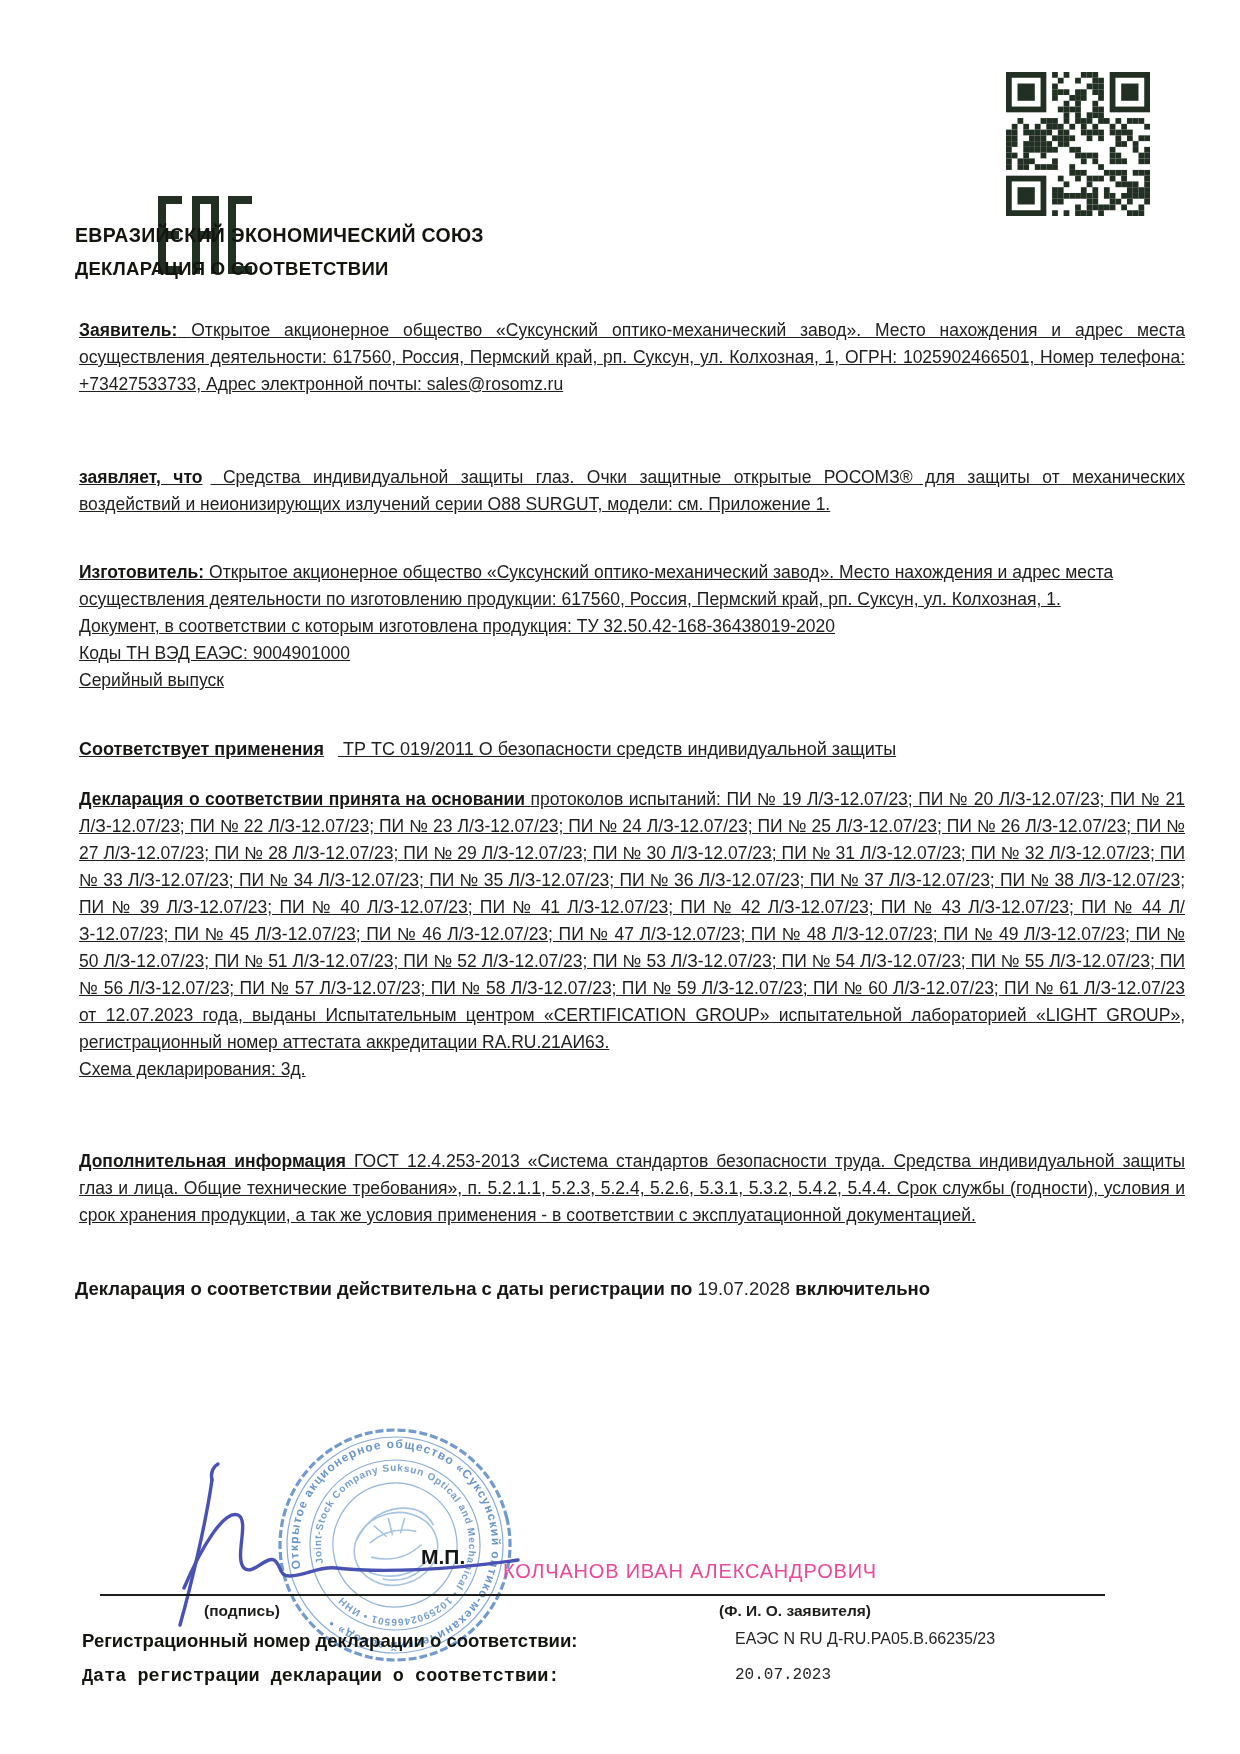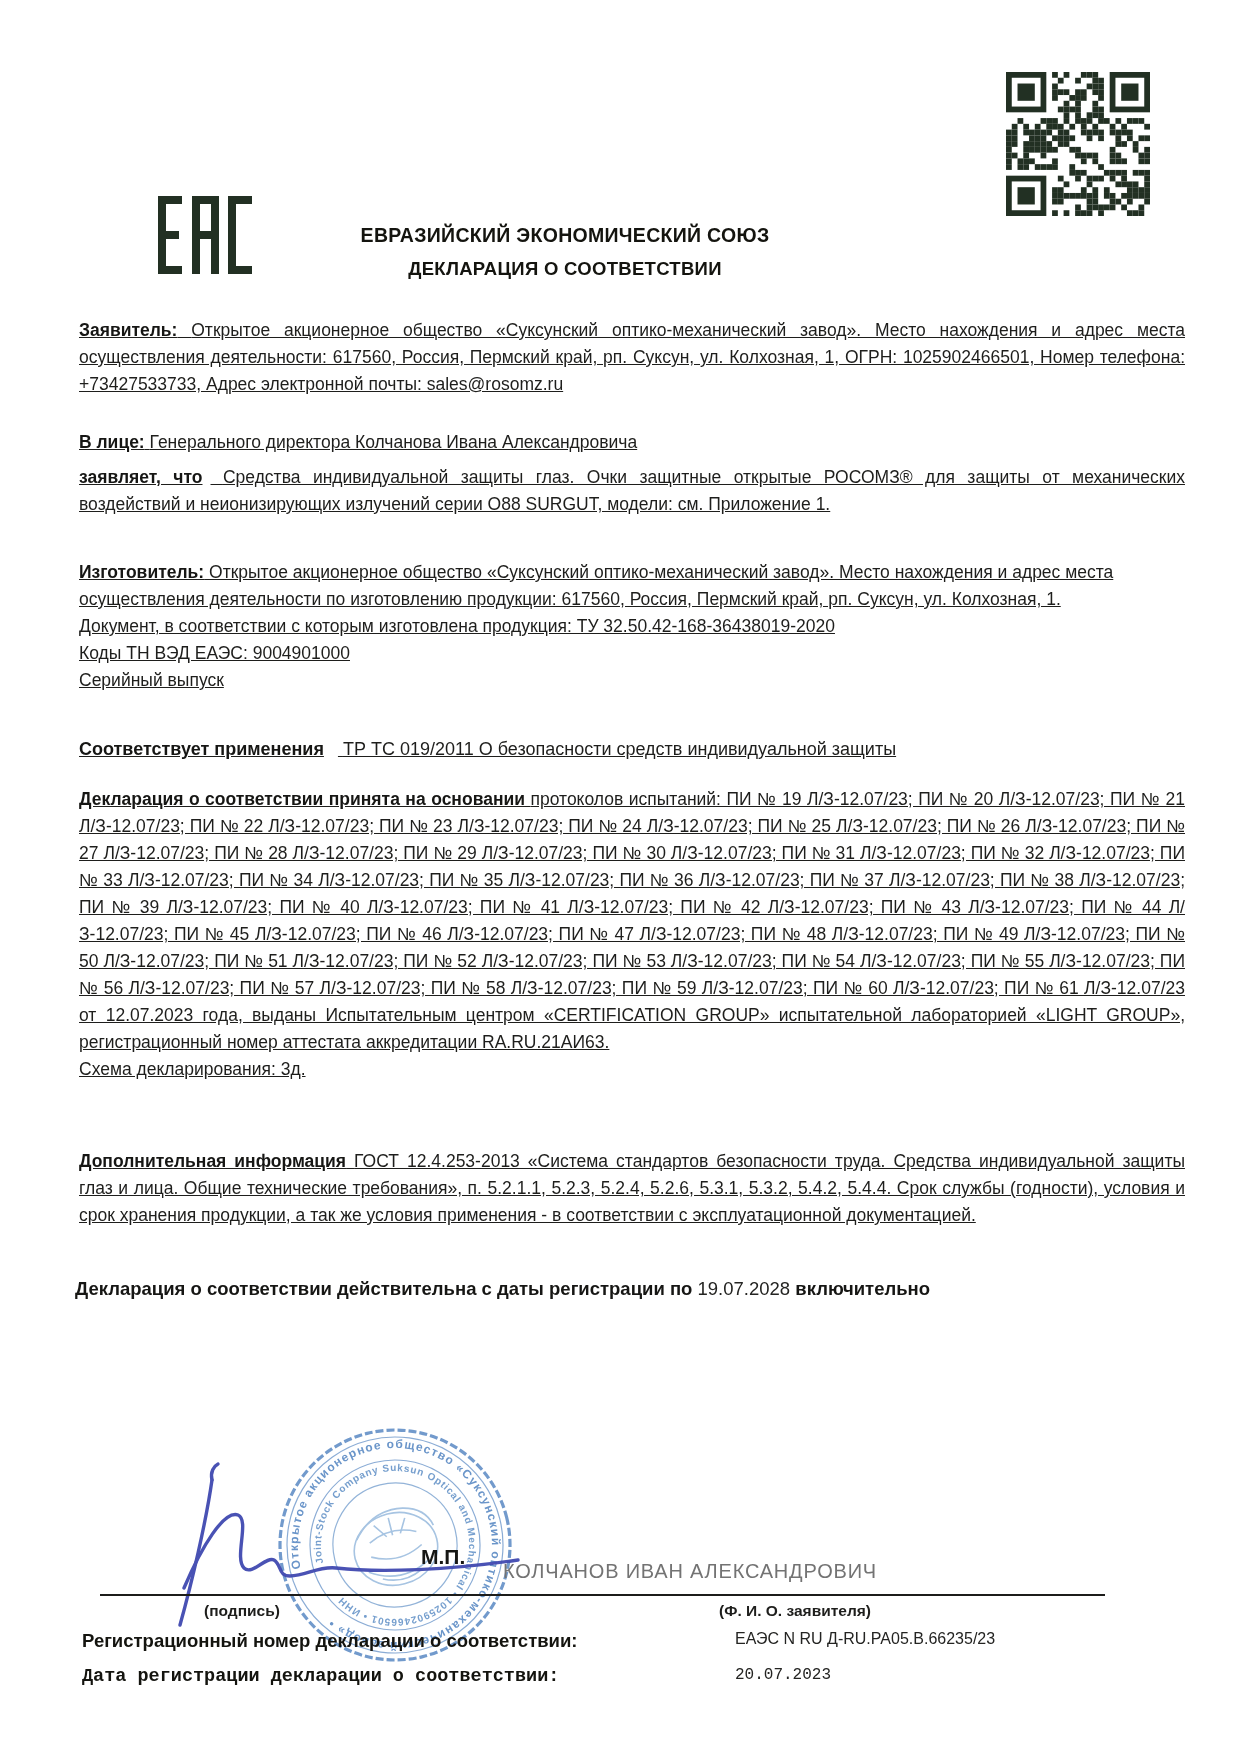--- a/index.html
+++ b/index.html
@@ -11,32 +11,32 @@
   }
   .para{
     position:absolute;left:75px;width:1106px;
     font-size:17.5px;line-height:27px;margin:4px;text-decoration:underline;
   }
   .j{text-align:justify;}
   .lbl{font-weight:bold;color:#161614;}
   .gap8{margin-right:8px;}
   .gap14{margin-right:14px;}
   .title{
-    position:absolute;left:75px;width:980px;text-align:center;
+    position:absolute;left:75px;width:980px;
     font-weight:bold;color:#14140f;letter-spacing:0.3px;
   }
   .union-title{top:224px;font-size:19.5px;}
   .doc-title{top:258px;font-size:18.5px;}
   .validity{
     position:absolute;left:75px;top:1275px;width:1106px;margin:0;
     font-size:18.5px;line-height:27px;font-weight:bold;color:#161614;
   }
   .validity .date{font-weight:normal;color:#242422;}
   .mp{position:absolute;left:421px;top:1545px;font-size:21px;font-weight:bold;color:#161614;}
-  .applicant-name{position:absolute;left:503px;top:1560px;font-size:20px;letter-spacing:0.8px;color:#737373;}
+  .applicant-name{position:absolute;left:503px;top:1560px;font-size:20px;letter-spacing:0.8px;color:#ec4899;}
   .sig-line{position:absolute;left:100px;top:1594px;width:1005px;height:2px;background:#1c1c1a;}
   .caption{position:absolute;top:1602px;font-size:15.5px;font-weight:bold;color:#1e1e1c;transform:translateX(-50%);}
   .cap-sign{left:242px;}
   .cap-name{left:795px;}
   .reg-row-label{position:absolute;left:82px;font-size:18.5px;font-weight:bold;color:#14140f;}
   .reg-row-value{position:absolute;left:735px;font-size:16px;color:#242422;}
   .r1{top:1630px;} .r2{top:1666px;font-family:Liberation Mono, monospace;}
   .eac-logo{position:absolute;left:158px;top:196px;}
   .qr{position:absolute;left:1006px;top:72px;}
   .stamp{position:absolute;left:275px;top:1425px;}
@@ -305,21 +305,20 @@
       <rect x="0" y="103.67999999999999" width="40.32" height="40.32" fill="#223023"></rect>
       <rect x="5.76" y="109.44" width="28.799999999999997" height="28.799999999999997" fill="#fff"></rect>
       <rect x="11.52" y="115.19999999999999" width="17.28" height="17.28" fill="#223023"></rect>
     </svg>
 
   <div class="title union-title">ЕВРАЗИЙСКИЙ ЭКОНОМИЧЕСКИЙ СОЮЗ</div>
   <div class="title doc-title">ДЕКЛАРАЦИЯ О СООТВЕТСТВИИ</div>
 
   <p class="para j" style="top:313px;"><b class="lbl">Заявитель:</b> <span>Открытое акционерное общество «Суксунский оптико-механический завод». Место нахождения и адрес места осуществления деятельности: 617560, Россия, Пермский край, рп. Суксун, ул. Колхозная, 1, ОГРН: 1025902466501, Номер телефона: +73427533733, Адрес электронной почты: sales@rosomz.ru</span></p>
 
-  <p class="para" style="top:425px;"><b class="lbl">В лице:</b> <span>Генерального директора Колчанова Ивана Александровича</span></p>
 
   <p class="para j" style="top:460px;"><b class="lbl gap8">заявляет, что</b> <span>Средства индивидуальной защиты глаз. Очки защитные открытые РОСОМЗ® для защиты от механических воздействий и неионизирующих излучений серии О88 SURGUT, модели: см. Приложение 1.</span></p>
 
   <p class="para" style="top:555px;"><b class="lbl">Изготовитель:</b> <span>Открытое акционерное общество «Суксунский оптико-механический завод». Место нахождения и адрес места осуществления деятельности по изготовлению продукции: 617560, Россия, Пермский край, рп. Суксун, ул. Колхозная, 1.</span><br><span>Документ, в соответствии с которым изготовлена продукция: ТУ 32.50.42-168-36438019-2020</span><br><span>Коды ТН ВЭД ЕАЭС: 9004901000</span><br><span>Серийный выпуск</span></p>
 
   <p class="para" style="top:732px;font-size:18px;"><b class="lbl gap14">Соответствует применения</b> <span>ТР ТС 019/2011 О безопасности средств индивидуальной защиты</span></p>
 
   <p class="para j" style="top:782px;"><b class="lbl">Декларация о соответствии принята на основании</b> <span>протоколов испытаний: ПИ № 19 Л/З-12.07/23; ПИ № 20 Л/З-12.07/23; ПИ № 21 Л/З-12.07/23; ПИ № 22 Л/З-12.07/23; ПИ № 23 Л/З-12.07/23; ПИ № 24 Л/З-12.07/23; ПИ № 25 Л/З-12.07/23; ПИ № 26 Л/З-12.07/23; ПИ № 27 Л/З-12.07/23; ПИ № 28 Л/З-12.07/23; ПИ № 29 Л/З-12.07/23; ПИ № 30 Л/З-12.07/23; ПИ № 31 Л/З-12.07/23; ПИ № 32 Л/З-12.07/23; ПИ № 33 Л/З-12.07/23; ПИ № 34 Л/З-12.07/23; ПИ № 35 Л/З-12.07/23; ПИ № 36 Л/З-12.07/23; ПИ № 37 Л/З-12.07/23; ПИ № 38 Л/З-12.07/23; ПИ № 39 Л/З-12.07/23; ПИ № 40 Л/З-12.07/23; ПИ № 41 Л/З-12.07/23; ПИ № 42 Л/З-12.07/23; ПИ № 43 Л/З-12.07/23; ПИ № 44 Л/З-12.07/23; ПИ № 45 Л/З-12.07/23; ПИ № 46 Л/З-12.07/23; ПИ № 47 Л/З-12.07/23; ПИ № 48 Л/З-12.07/23; ПИ № 49 Л/З-12.07/23; ПИ № 50 Л/З-12.07/23; ПИ № 51 Л/З-12.07/23; ПИ № 52 Л/З-12.07/23; ПИ № 53 Л/З-12.07/23; ПИ № 54 Л/З-12.07/23; ПИ № 55 Л/З-12.07/23; ПИ № 56 Л/З-12.07/23; ПИ № 57 Л/З-12.07/23; ПИ № 58 Л/З-12.07/23; ПИ № 59 Л/З-12.07/23; ПИ № 60 Л/З-12.07/23; ПИ № 61 Л/З-12.07/23 от 12.07.2023 года, выданы Испытательным центром «CERTIFICATION GROUP» испытательной лабораторией «LIGHT GROUP», регистрационный номер аттестата аккредитации RA.RU.21АИ63.</span><br><span>Схема декларирования: 3д.</span></p>
 
   <p class="para j" style="top:1144px;"><b class="lbl">Дополнительная информация</b> <span>ГОСТ 12.4.253-2013 «Система стандартов безопасности труда. Средства индивидуальной защиты глаз и лица. Общие технические требования», п. 5.2.1.1, 5.2.3, 5.2.4, 5.2.6, 5.3.1, 5.3.2, 5.4.2, 5.4.4.  Срок службы (годности), условия и срок хранения продукции, а так же условия применения - в соответствии с эксплуатационной документацией.</span></p>

